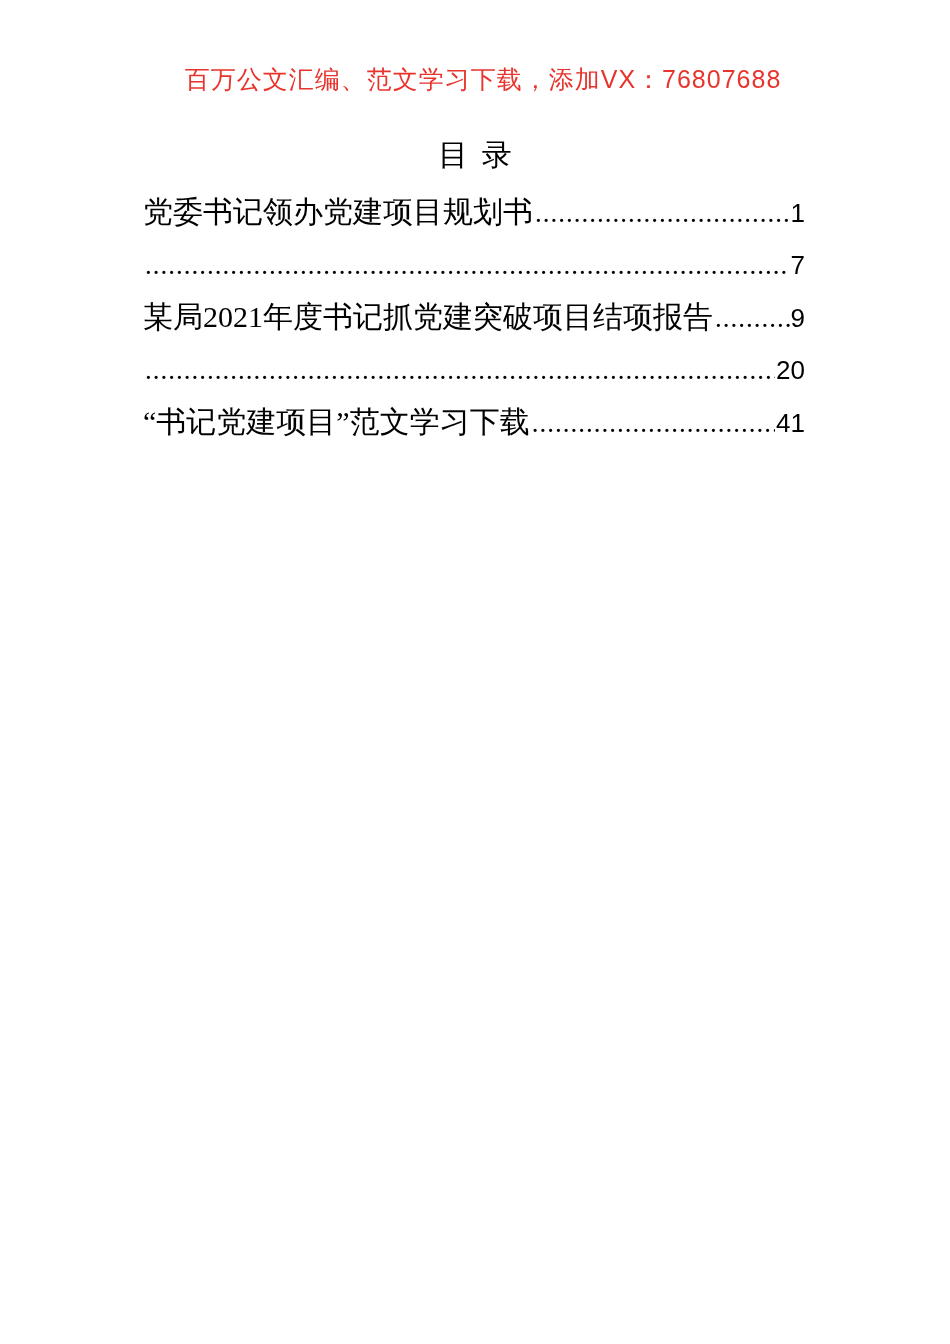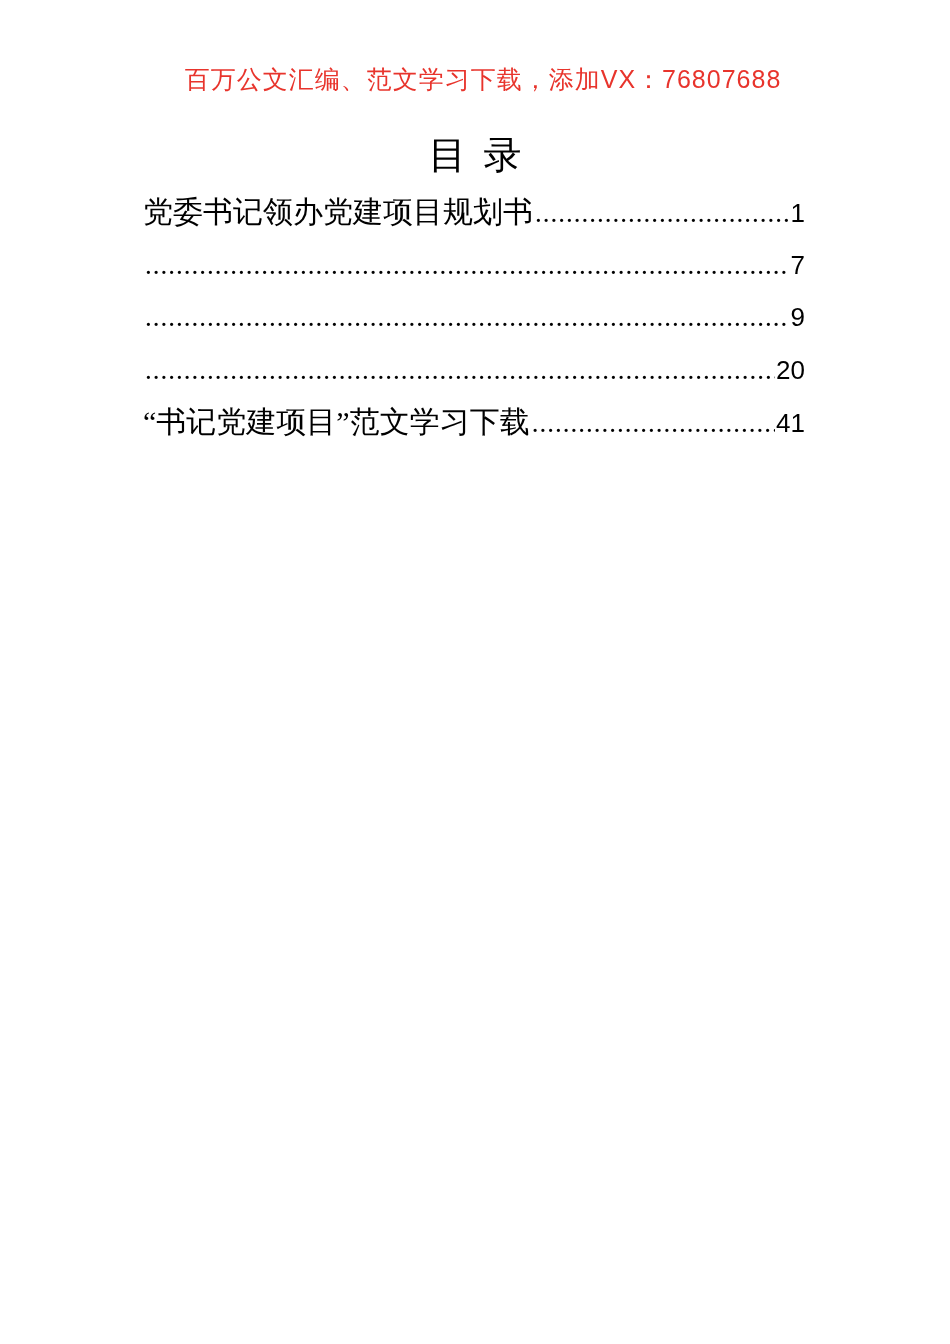--- a/index.html
+++ b/index.html
@@ -30,21 +30,21 @@
     line-height: 30px;
     color: #e8342c;
     letter-spacing: 1px;
     white-space: nowrap;
     padding-left: 16px;
   }
   
   .toc-heading {
     margin-top: 44px;
     text-align: center;
-    font-size: 38px;
+    font-size: 30px;
     line-height: 34px;
     letter-spacing: 0.45em;
     text-indent: 0.45em; 
     font-weight: 400;
     color: #000000;
   }
   
   .toc-list {
     margin: 14px 145px 0 143px; 
   }
@@ -92,20 +92,21 @@
       <span class="toc-dots">........................................................................................................................................................................................................</span>
       <span class="toc-page-num">1</span>
     </div>
 
     <div class="toc-row">
       <span class="toc-dots">........................................................................................................................................................................................................</span>
       <span class="toc-page-num">7</span>
     </div>
 
     <div class="toc-row">
+      <span class="toc-entry-title">某局2021年度书记抓党建突破项目结项报告</span>
       <span class="toc-dots">........................................................................................................................................................................................................</span>
       <span class="toc-page-num">9</span>
     </div>
 
     <div class="toc-row">
       <span class="toc-dots">........................................................................................................................................................................................................</span>
       <span class="toc-page-num">20</span>
     </div>
 
     <div class="toc-row">

